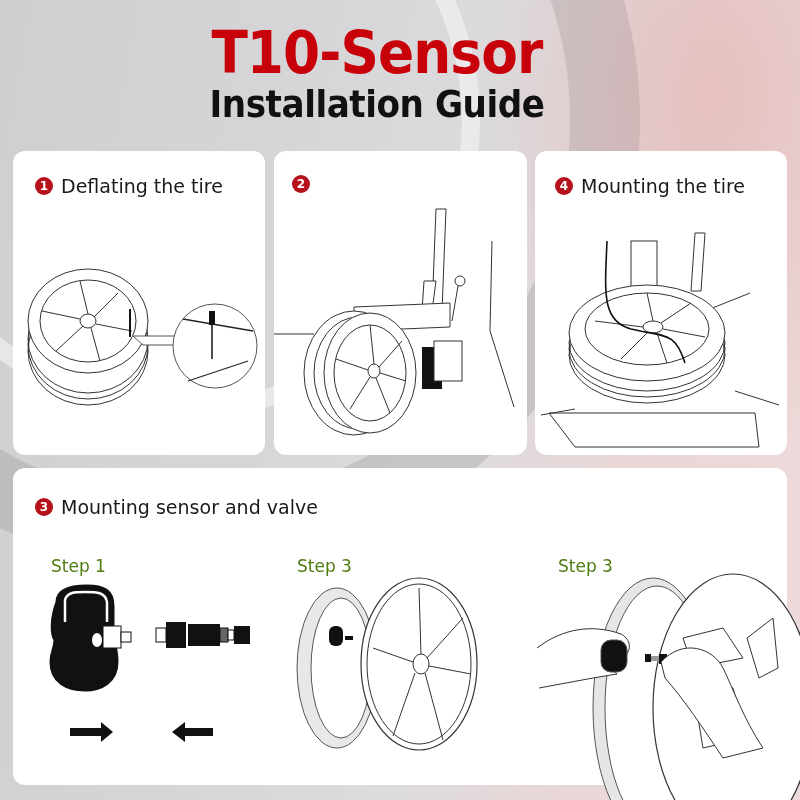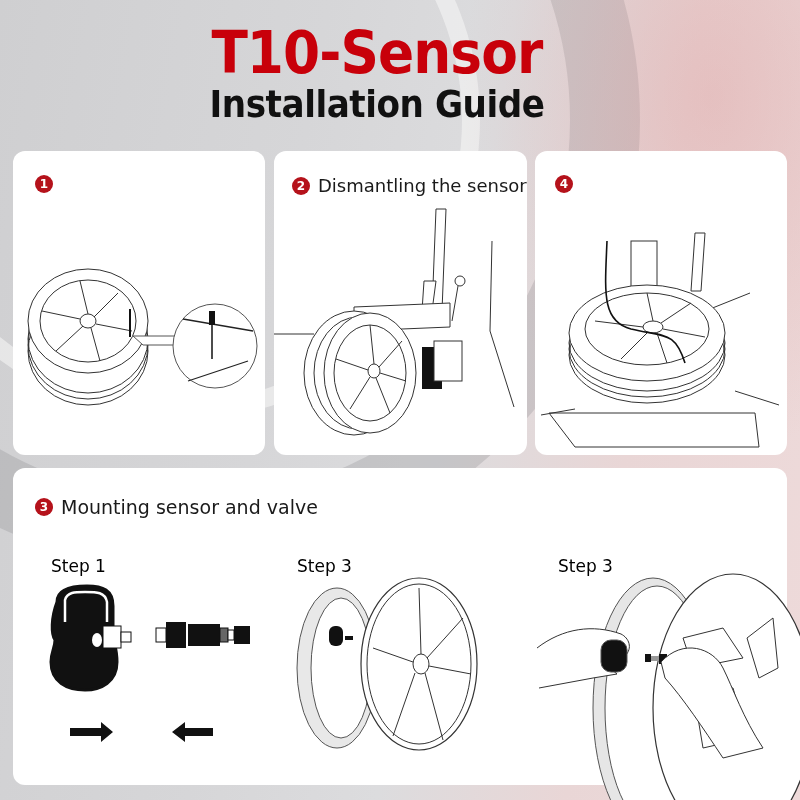--- a/index.html
+++ b/index.html
@@ -36,40 +36,41 @@
   }
   .card-head {
     position:absolute; left:22px; top:24px; display:flex; align-items:center; gap:8px;
     font-size:19px; color:#1a1a1a; white-space:nowrap;
   }
   .badge {
     width:18px; height:18px; border-radius:50%; background:#b5121b; color:#fff;
     font-size:12px; font-weight:bold; display:flex; align-items:center; justify-content:center;
     flex:none;
   }
-  .step-label { position:absolute; font-size:17px; color:#000000; }
+  .step-label { position:absolute; font-size:17px; color:#4d7c0f; }
   svg { position:absolute; overflow:visible; }
   svg .ln { fill:none; stroke:#333; stroke-width:1; }
   svg .lnw { fill:#fff; stroke:#333; stroke-width:1; }
 </style>
 </head>
 <body>
 
 <div class="bg-tire"></div>
 <div class="bg-rim"></div>
 <div class="bg-red"></div>
 
 <div class="title-wrap">
   <div class="title-main">T10-Sensor</div>
   <div class="title-sub">Installation Guide</div>
 </div>
 
 <div class="card" style="left:13px; top:151px; width:252px; height:304px;">
   <div class="card-head">
     <span class="badge">1</span>
+    <span>Deflating the tire</span>
   </div>
   <svg width="252" height="304" style="left:0;top:0;">
     <g transform="translate(75,170)">
       <ellipse class="ln" cx="0" cy="30" rx="60" ry="54"></ellipse>
       <ellipse class="ln" cx="0" cy="24" rx="60" ry="54"></ellipse>
       <ellipse class="ln" cx="0" cy="18" rx="60" ry="54"></ellipse>
       <ellipse class="lnw" cx="0" cy="0" rx="60" ry="52"></ellipse>
       <ellipse class="ln" cx="0" cy="0" rx="48" ry="41"></ellipse>
       <ellipse class="ln" cx="0" cy="0" rx="8" ry="7"></ellipse>
       <g class="ln">
@@ -87,21 +88,20 @@
     <line x1="170" y1="168" x2="240" y2="180" stroke="#222" stroke-width="1.3"></line>
     <line x1="175" y1="230" x2="235" y2="210" stroke="#222" stroke-width="1.3"></line>
     <rect x="196" y="160" width="6" height="14" fill="#111"></rect>
     <line x1="199" y1="174" x2="199" y2="208" stroke="#111" stroke-width="1.5"></line>
   </svg>
 </div>
 
 <div class="card" style="left:274px; top:151px; width:253px; height:304px;">
   <div class="card-head" style="left:18px;">
     <span class="badge">2</span>
-    <span style="font-size:18px;">Dismantling the sensor</span>
   </div>
   <svg width="253" height="304" style="left:0;top:0;">
     <polygon class="lnw" points="162,58 172,58 168,160 158,160"></polygon>
     <polygon class="lnw" points="150,130 162,130 158,160 148,160"></polygon>
     <circle cx="186" cy="130" r="5" fill="#fff" stroke="#333"></circle>
     <line class="ln" x1="184" y1="135" x2="178" y2="170"></line>
     <polygon class="lnw" points="80,156 176,152 176,176 80,180"></polygon>
     <line class="ln" x1="218" y1="90" x2="216" y2="180"></line>
     <line class="ln" x1="216" y1="180" x2="240" y2="256"></line>
     <line class="ln" x1="0" y1="183" x2="40" y2="183"></line>
@@ -119,20 +119,21 @@
         <line x1="102" y1="227" x2="116" y2="262"></line>
       <line x1="96" y1="226" x2="76" y2="258"></line>
         <line x1="94" y1="219" x2="62" y2="208"></line>
     </g>
   </svg>
 </div>
 
 <div class="card" style="left:535px; top:151px; width:252px; height:304px;">
   <div class="card-head" style="left:20px;">
     <span class="badge">4</span>
+    <span>Mounting the tire</span>
   </div>
   <svg width="252" height="304" style="left:0;top:0;">
     <rect class="lnw" x="96" y="90" width="26" height="48"></rect>
     <polygon class="lnw" points="160,82 170,82 166,140 156,140"></polygon>
     <line class="ln" x1="170" y1="160" x2="215" y2="142"></line>
     <polygon class="lnw" points="14,262 220,262 224,296 40,296"></polygon>
     <line class="ln" x1="6" y1="264" x2="40" y2="258"></line>
     <line class="ln" x1="200" y1="240" x2="244" y2="254"></line>
     <ellipse class="ln" cx="112" cy="204" rx="78" ry="48"></ellipse>
     <ellipse class="ln" cx="112" cy="198" rx="78" ry="48"></ellipse>

